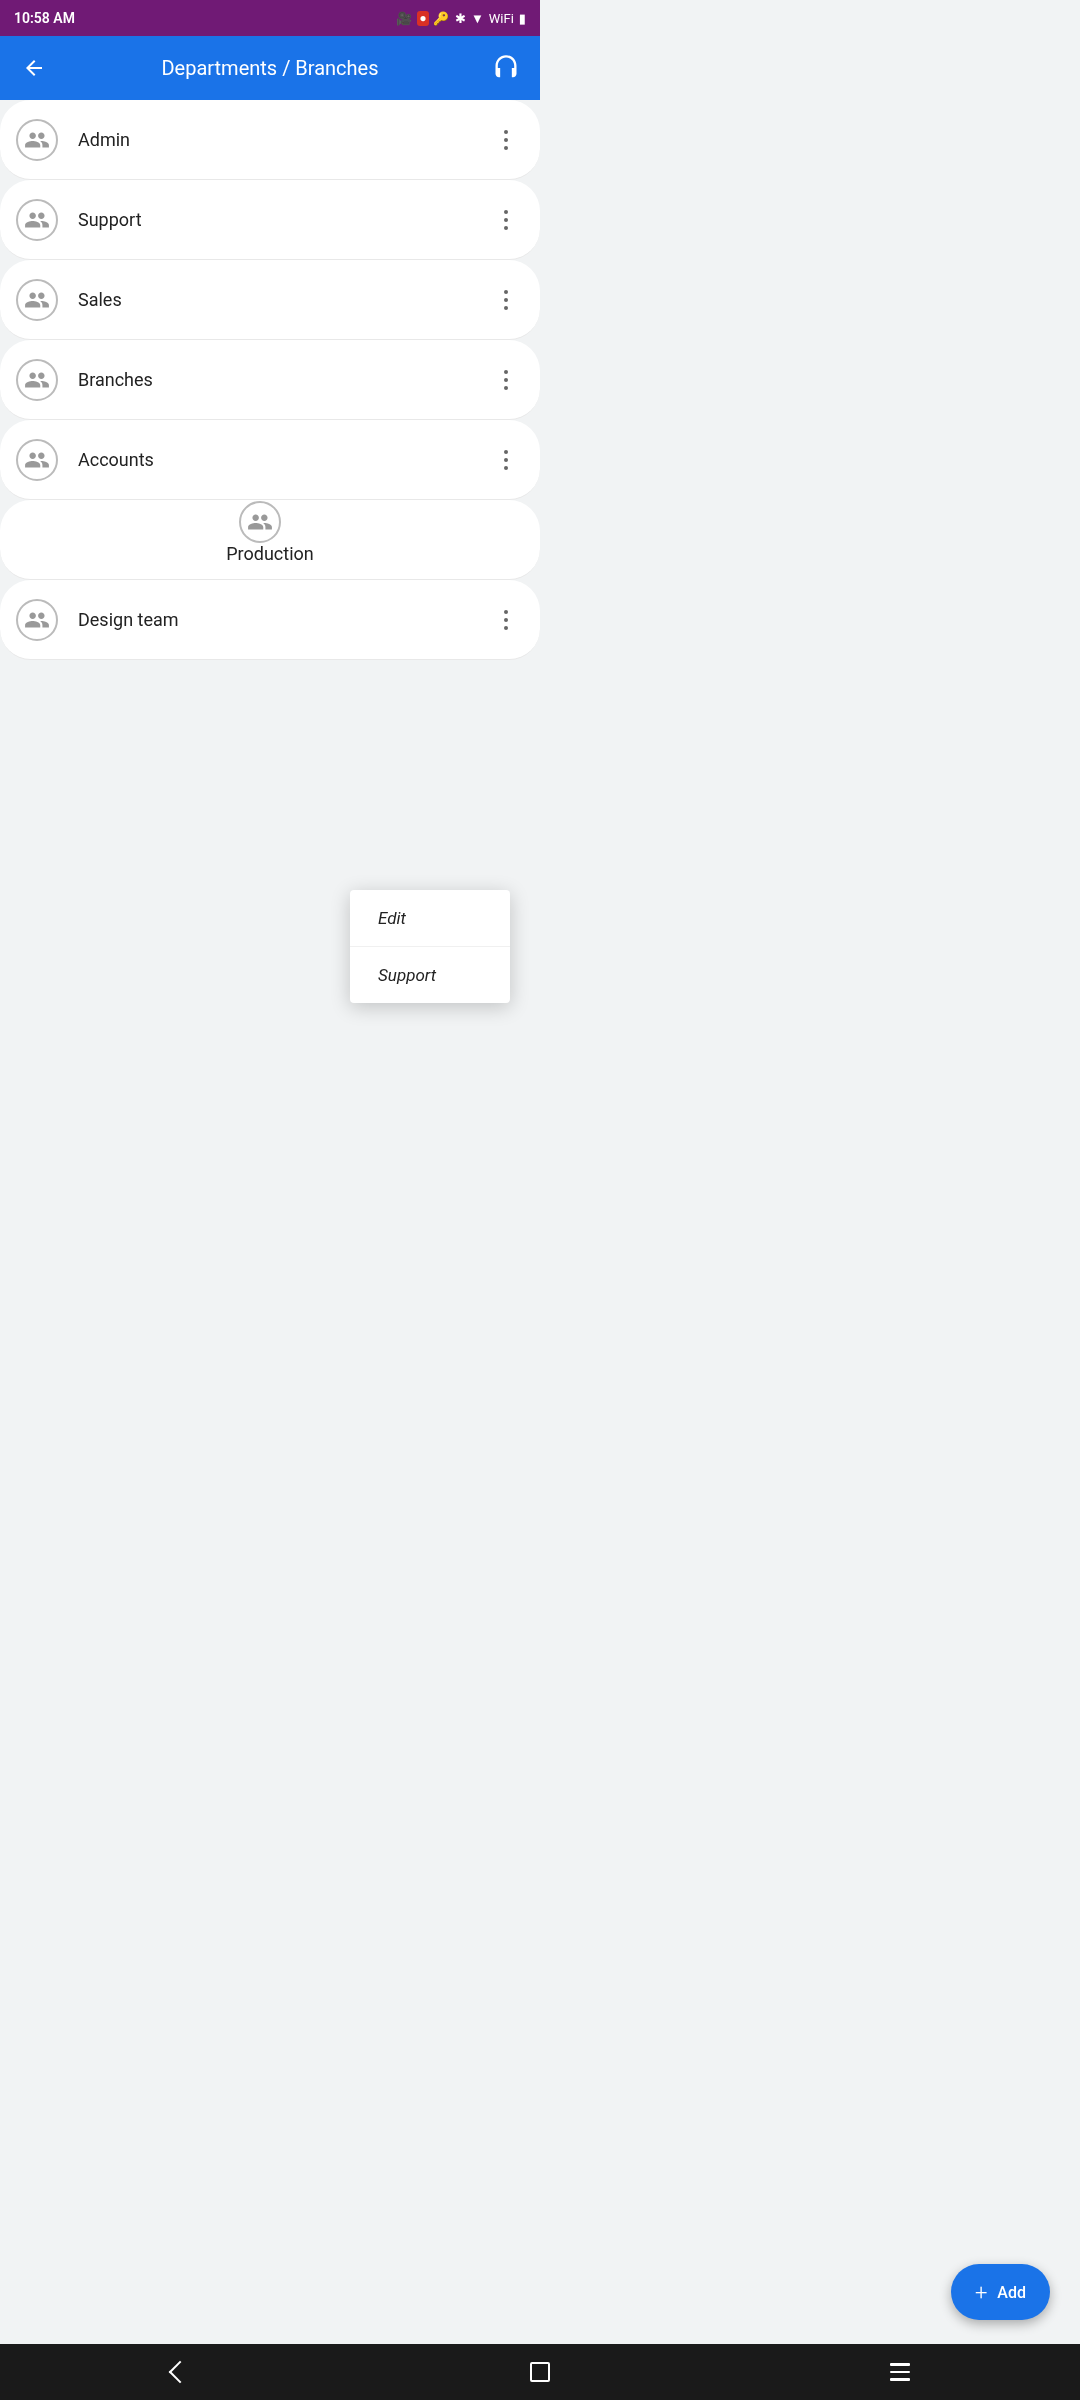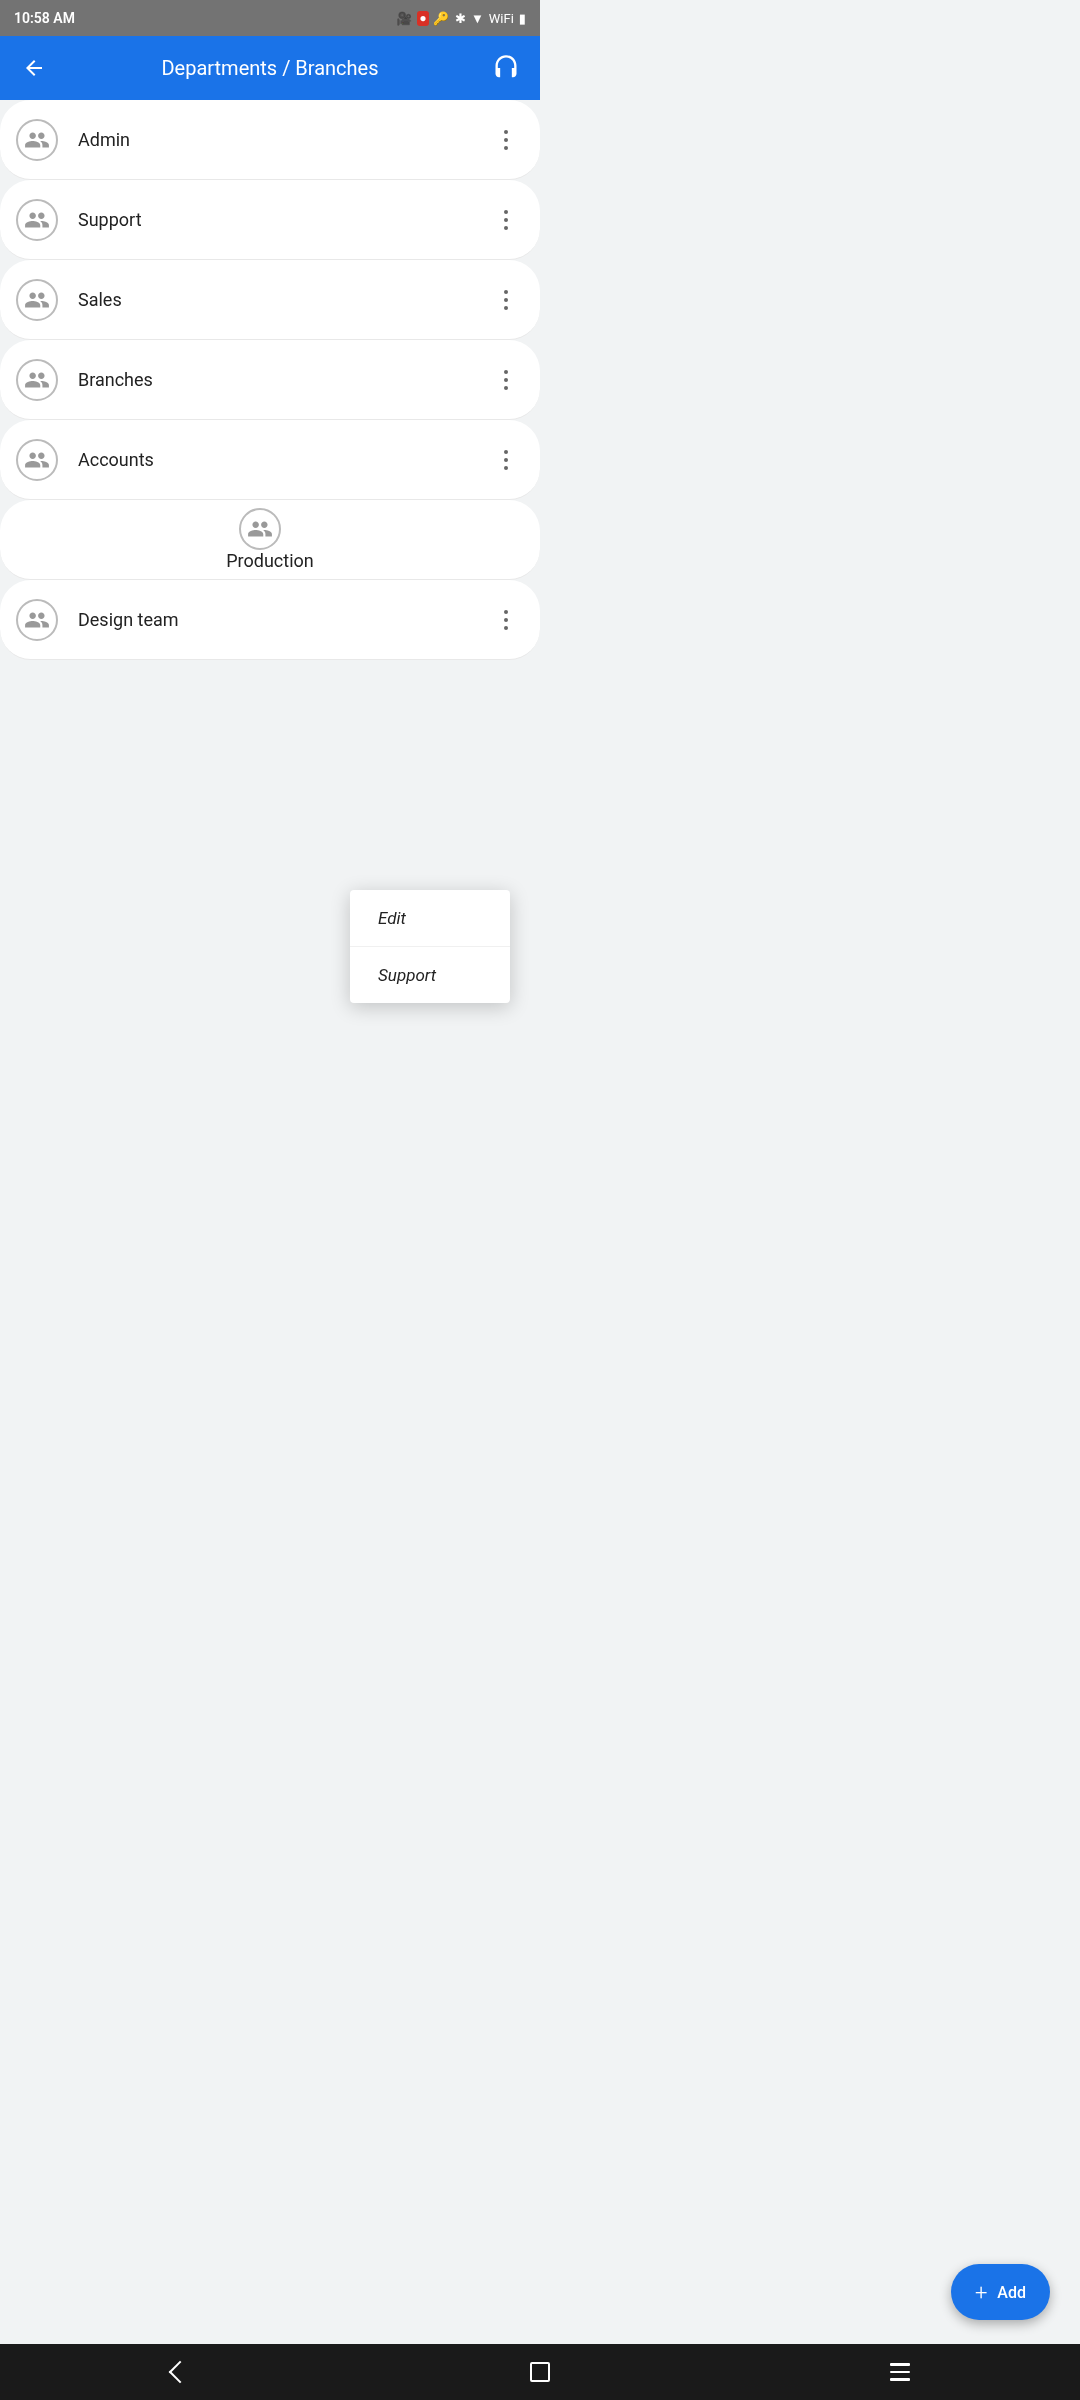--- a/index.html
+++ b/index.html
@@ -11,21 +11,21 @@
       background: #f1f3f4;
       font-family: 'Roboto', Arial, sans-serif;
       position: relative;
       overflow-x: hidden;
     }
 
     
     .status-bar {
       width: 100%;
       height: 36px;
-      background: #737373;
+      background: #701a75;
       display: flex;
       align-items: center;
       justify-content: space-between;
       padding: 0 14px;
     }
     .status-time {
       color: white;
       font-size: 14px;
       font-weight: 600;
     }
@@ -86,21 +86,21 @@
 
     
     .list-container {
       background: #f1f3f4;
     }
 
     .list-item {
       display: flex;
       align-items: center;
       background: white;
-      padding: 8px 16px;
+      padding: 1px 16px;
       height: 80px;
       border-bottom: 1px solid #e8e8e8;
       cursor: pointer;
       position: relative;
       border-radius: 31px;
     }
     .list-item:last-child {
       border-bottom: none;
     }
 

